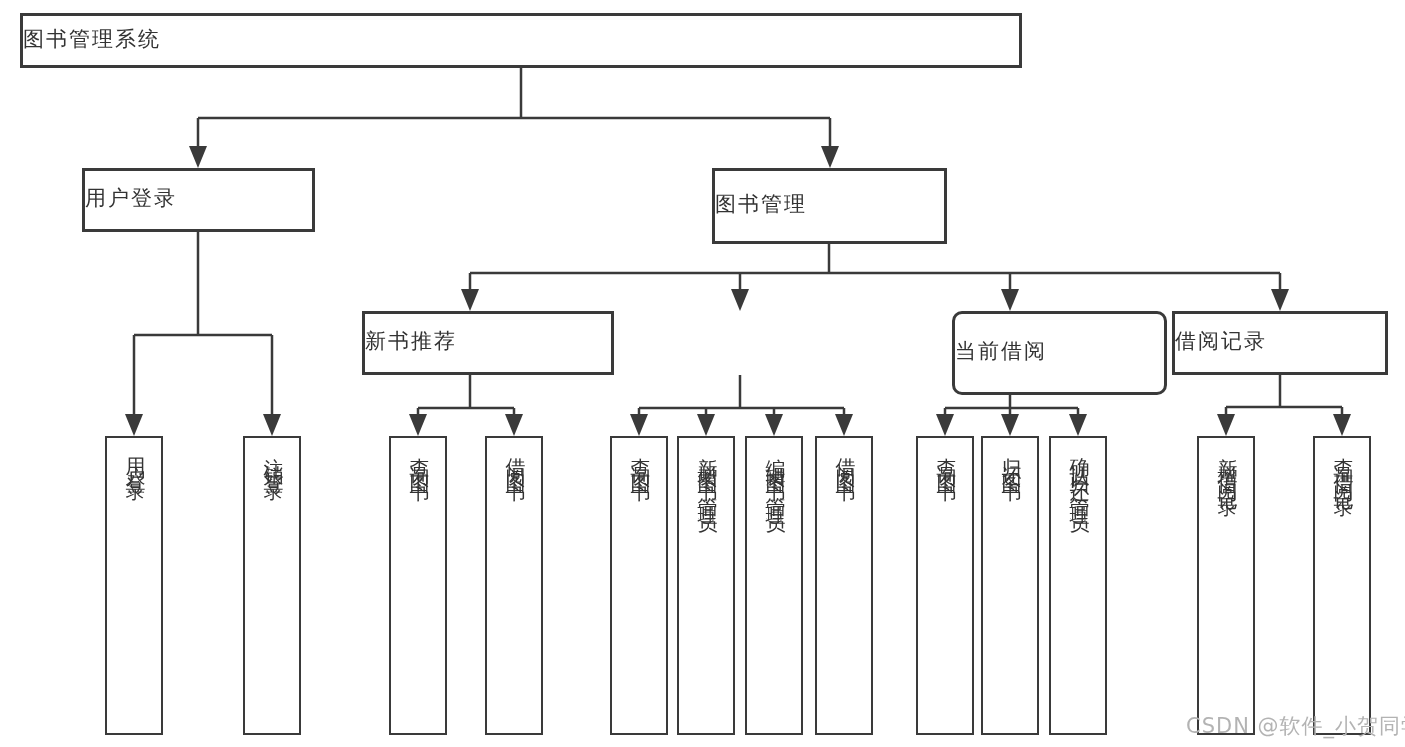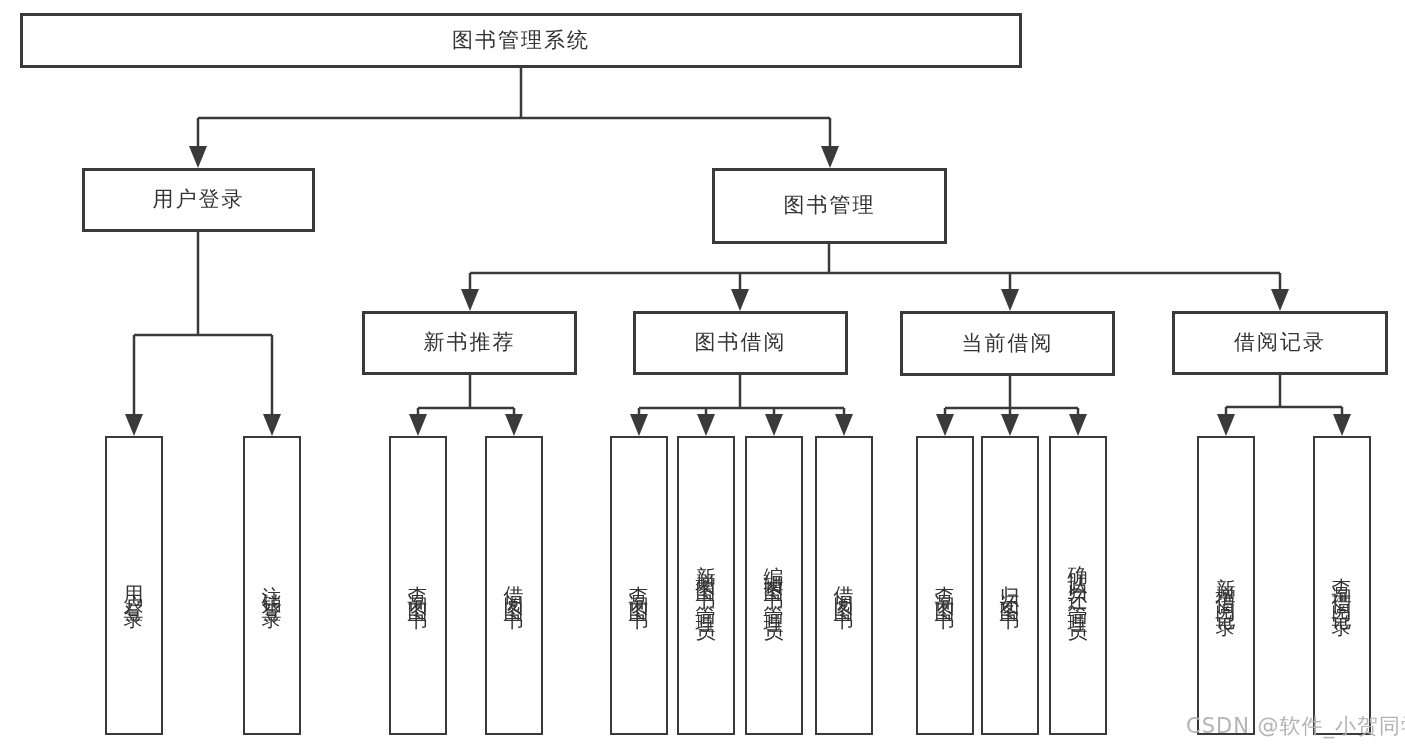--- a/index.html
+++ b/index.html
@@ -17,26 +17,27 @@
     font-family:"DejaVu Sans","Liberation Sans",sans-serif;
     color:var(--text);
     overflow:hidden;
   }
   #wires{position:absolute;left:0;top:0;width:1405px;height:747px;z-index:0;}
   .box{
     position:absolute;
     box-sizing:border-box;
     background:var(--boxbg);
     border:3px solid var(--line);
-    display:flex;align-items:center;justify-content:center;
+    display:flex;align-items:center;
     font-size:21px;color:var(--text);
     letter-spacing:2px;
     z-index:1;
     text-align:center;
     line-height:1.2;
+    font-family:Liberation Mono, monospace;
   }
   .leaf{
     border-width:2.5px;
     writing-mode:vertical-rl;
     text-orientation:mixed;
     letter-spacing:8px;
     font-size:20px;
     line-height:1;
     padding:4px 0;
   }
@@ -128,27 +129,24 @@
     <span>图书管理系统</span>
   </div>
 
   <div class="box" style="left:82px;top:168px;width:233px;height:64px;">
     <span>用户登录</span>
   </div>
   <div class="box" style="left:712px;top:168px;width:235px;height:76px;">
     <span>图书管理</span>
   </div>
 
-  <div class="box" style="left:362px;top:311px;width:215px;height:64px;">
+  <div class="box" style="left:362px;top:311px;width:252px;height:64px;">
     <span>新书推荐</span>
   </div>
-  <div class="box" style="left:633px;top:311px;width:215px;height:64px;">
-    <span>图书借阅</span>
-  </div>
-  <div class="box" style="left:900px;top:311px;width:215px;height:65px;">
+  <div class="box" style="left:952px;top:311px;width:215px;height:84px;border-radius:10px;">
     <span>当前借阅</span>
   </div>
   <div class="box" style="left:1172px;top:311px;width:216px;height:64px;">
     <span>借阅记录</span>
   </div>
 
   <div class="box leaf" style="left:105px;top:436px;width:58px;height:299px;">
     <span>用户登录</span>
   </div>
   <div class="box leaf" style="left:243px;top:436px;width:58px;height:299px;">

